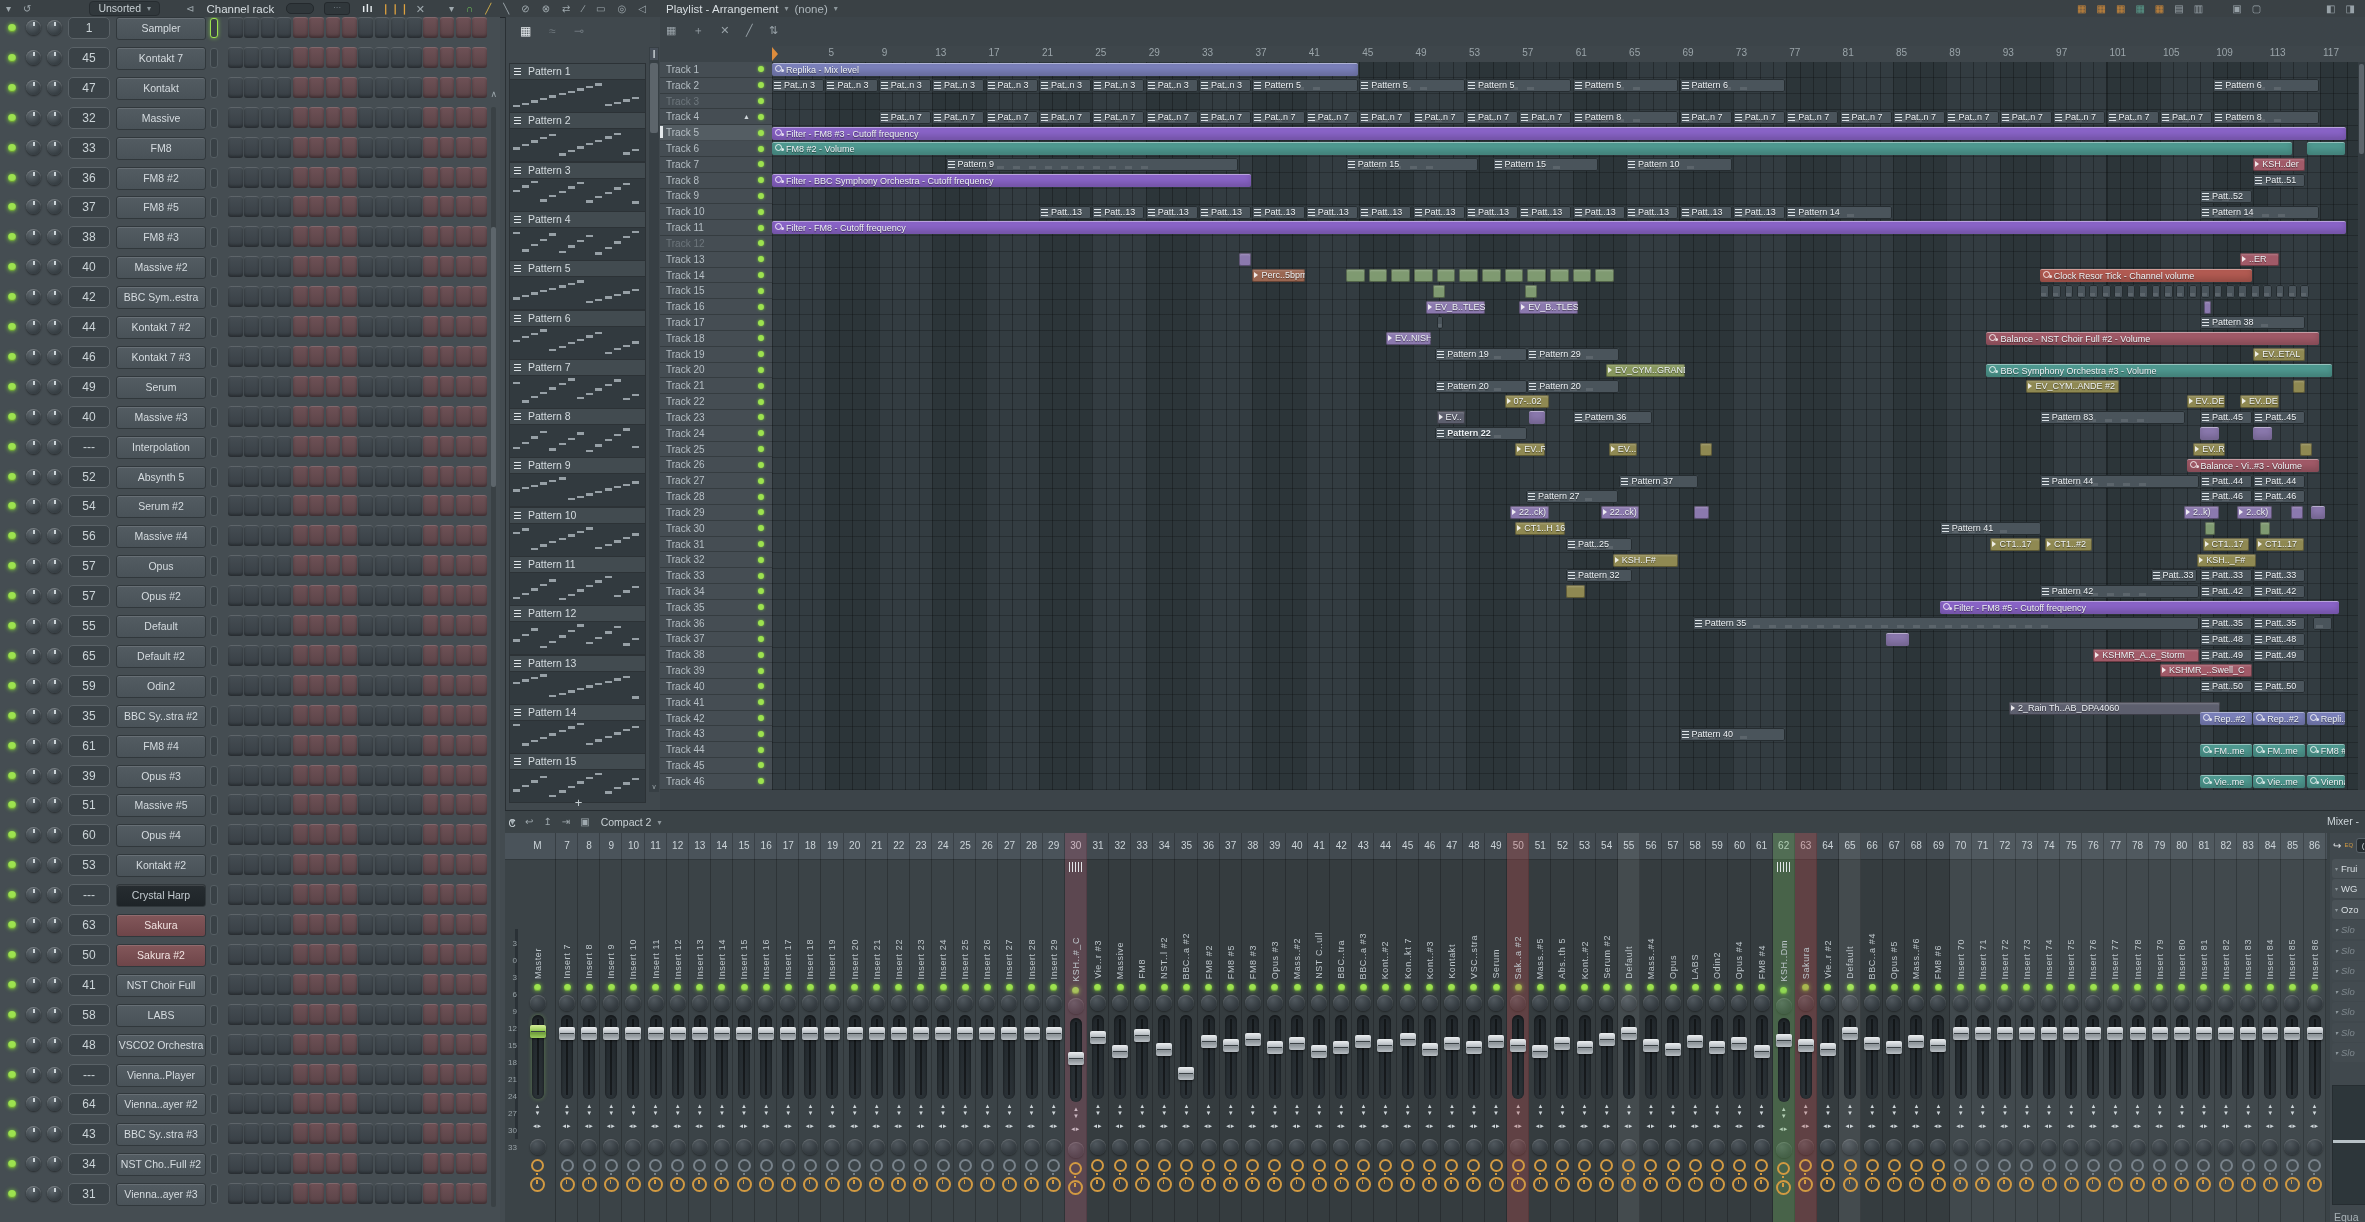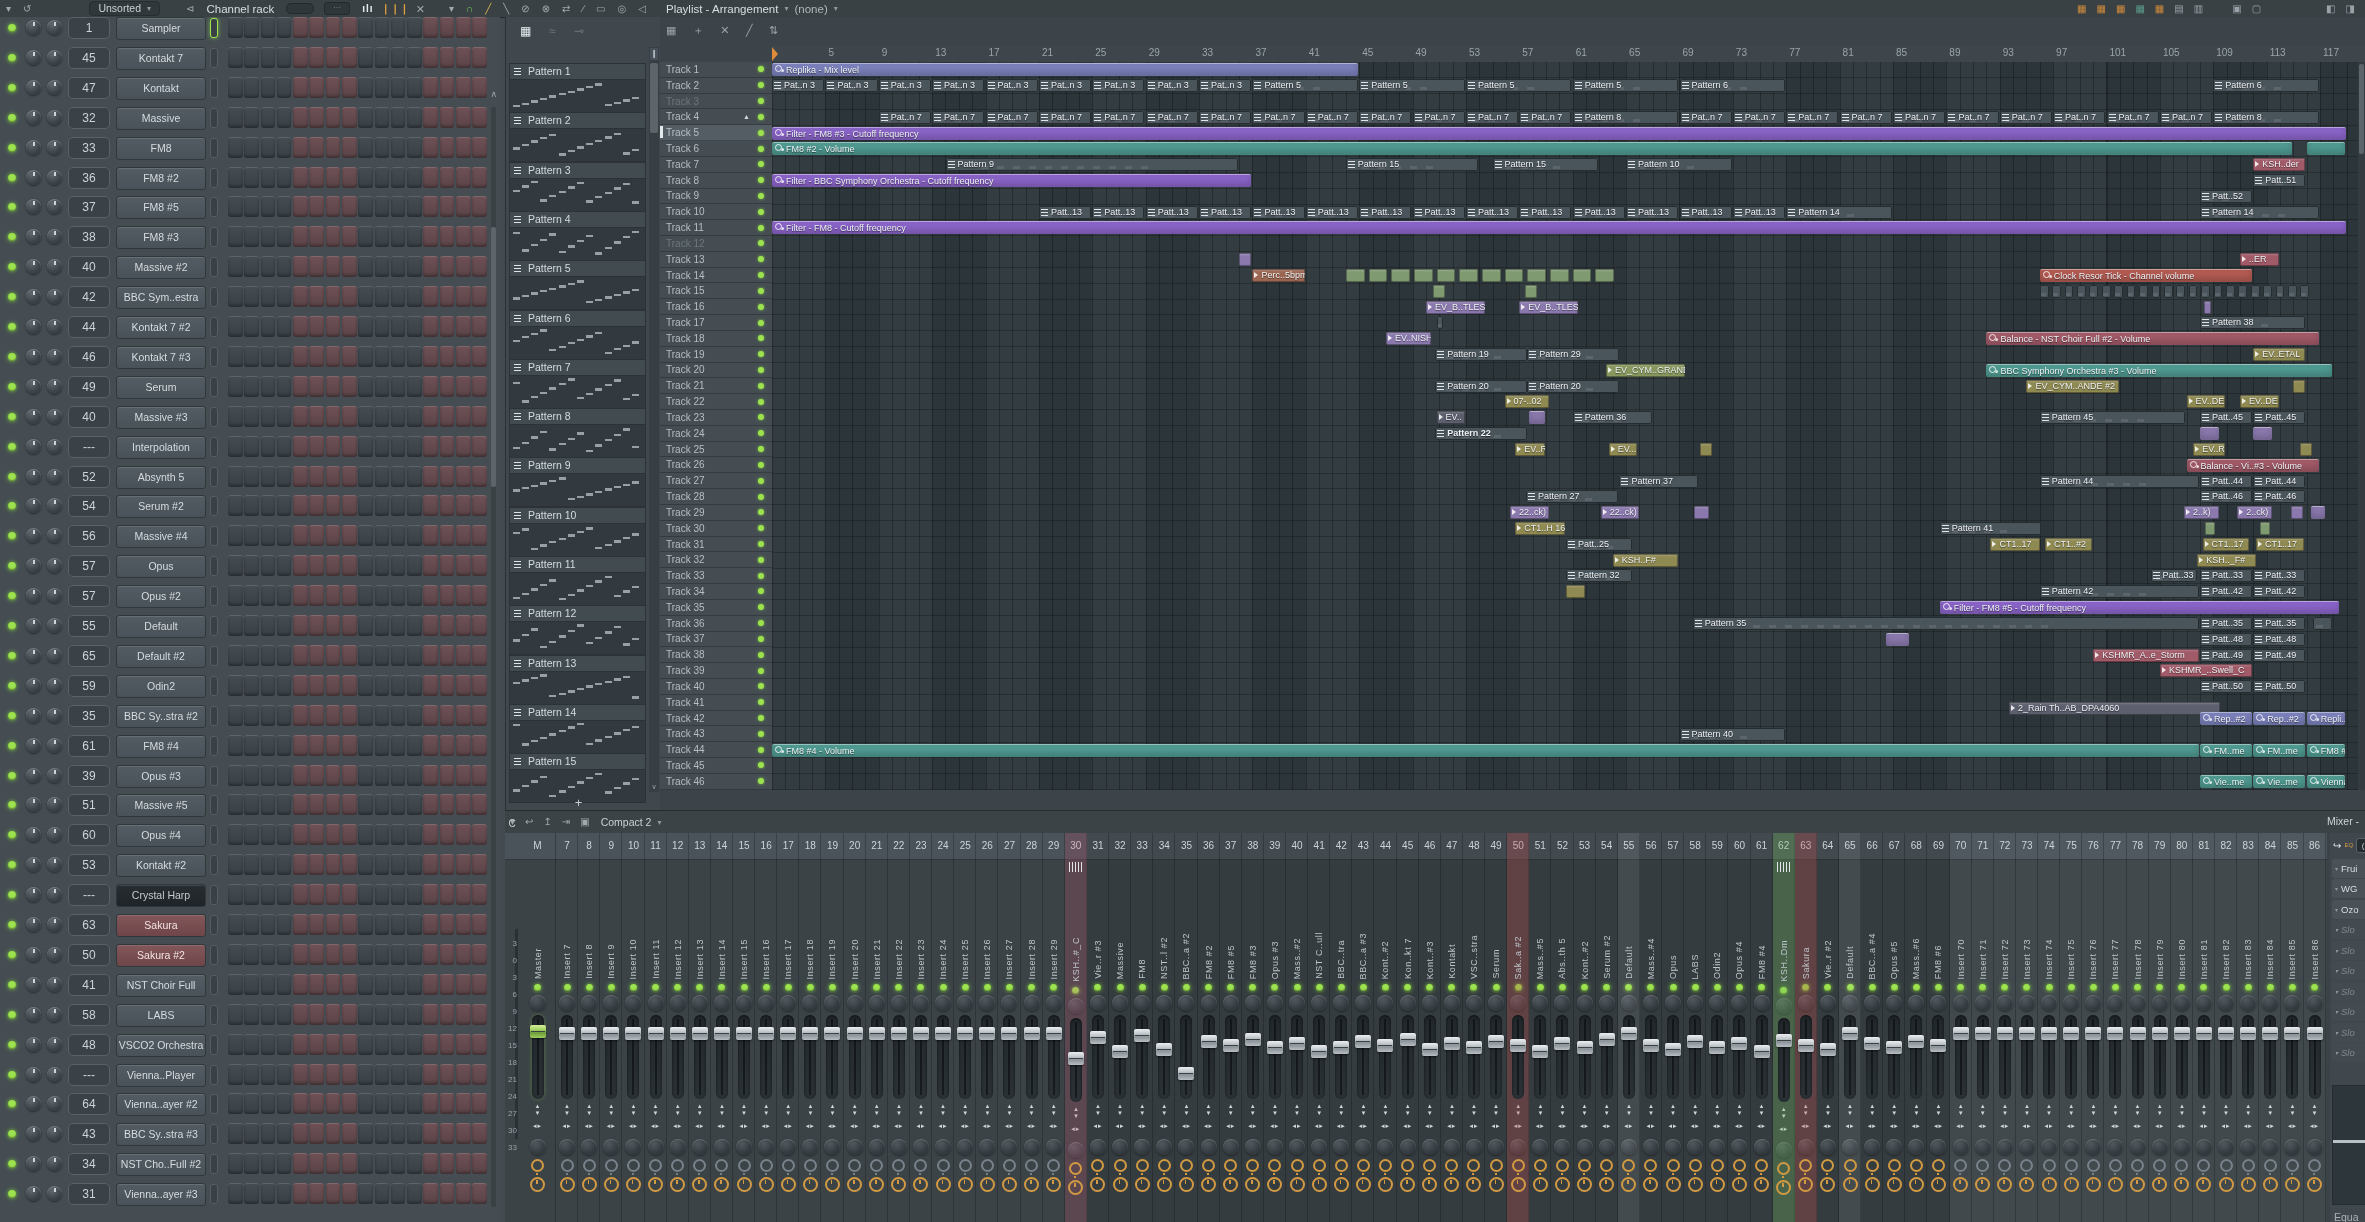--- a/index.html
+++ b/index.html
@@ -1946,21 +1946,21 @@
         <div class="clip cp" style="left:663.2px;top:317.6px;width:92.2px;"><span class="icp"></span><span>Pattern 20</span></div>
         <div class="clip cp" style="left:755.3px;top:317.6px;width:92.2px;"><span class="icp"></span><span>Pattern 20</span></div>
         <div class="clip cw" style="left:1254.4px;top:317.6px;width:92.2px;background-color:#8f8952;"><span class="icw"></span><span>EV_CYM..ANDE #2</span></div>
         <div class="clip cw" style="left:1521.3px;top:317.6px;width:12.1px;background-color:#8f8952;"></div>
         <div class="clip cw" style="left:732.6px;top:333.4px;width:44.2px;background-color:#8f8952;"><span class="icw"></span><span>07-..02</span></div>
         <div class="clip cw" style="left:1414.6px;top:333.4px;width:38.8px;background-color:#8f8952;"><span class="icw"></span><span>EV..DE</span></div>
         <div class="clip cw" style="left:1468.0px;top:333.4px;width:38.8px;background-color:#8f8952;"><span class="icw"></span><span>EV..DE</span></div>
         <div class="clip cw" style="left:664.6px;top:349.2px;width:28.2px;background-color:#5d5f6e;"><span class="icw"></span><span>EV..</span></div>
         <div class="clip ca" style="left:756.7px;top:349.2px;width:16.1px;background-color:#8b79ae;"></div>
         <div class="clip cp" style="left:800.7px;top:349.2px;width:78.9px;"><span class="icp"></span><span>Pattern 36</span></div>
-        <div class="clip cp" style="left:1267.8px;top:349.2px;width:145.6px;"><span class="icp"></span><span>Pattern 45</span></div>
+        <div class="clip cp" style="left:1267.8px;top:349.2px;width:145.6px;"><span class="icp"></span><span>Pattern 83</span></div>
         <div class="clip cp" style="left:1427.9px;top:349.2px;width:52.2px;"><span class="icp"></span><span>Patt..45</span></div>
         <div class="clip cp" style="left:1481.3px;top:349.2px;width:52.2px;"><span class="icp"></span><span>Patt..45</span></div>
         <div class="clip cp" style="left:663.2px;top:365.1px;width:92.2px;font-weight:bold;"><span class="icp"></span><span>Pattern 22</span></div>
         <div class="clip ca" style="left:1427.9px;top:365.1px;width:18.8px;background-color:#8b79ae;"></div>
         <div class="clip ca" style="left:1481.3px;top:365.1px;width:18.8px;background-color:#8b79ae;"></div>
         <div class="clip cw" style="left:743.3px;top:380.9px;width:29.5px;background-color:#8f8952;"><span class="icw"></span><span>EV..R</span></div>
         <div class="clip cw" style="left:836.7px;top:380.9px;width:28.2px;background-color:#8f8952;"><span class="icw"></span><span>EV...</span></div>
         <div class="clip cw" style="left:927.5px;top:380.9px;width:12.1px;background-color:#8f8952;"></div>
         <div class="clip cw" style="left:1421.2px;top:380.9px;width:32.2px;background-color:#8f8952;"><span class="icw"></span><span>EV..R</span></div>
         <div class="clip cw" style="left:1528.0px;top:380.9px;width:12.1px;background-color:#8f8952;"></div>
@@ -2010,21 +2010,20 @@
         <div class="clip cp" style="left:1427.9px;top:586.5px;width:52.2px;"><span class="icp"></span><span>Patt..49</span></div>
         <div class="clip cp" style="left:1481.3px;top:586.5px;width:52.2px;"><span class="icp"></span><span>Patt..49</span></div>
         <div class="clip cw" style="left:1387.9px;top:602.4px;width:92.2px;background-color:#a15a68;"><span class="icw"></span><span>KSHMR_..Swell_C</span></div>
         <div class="clip cp" style="left:1427.9px;top:618.2px;width:52.2px;"><span class="icp"></span><span>Patt..50</span></div>
         <div class="clip cp" style="left:1481.3px;top:618.2px;width:52.2px;"><span class="icp"></span><span>Patt..50</span></div>
         <div class="clip cw" style="left:1237.1px;top:640px;width:211px;background-color:#5d5f6e;"><span class="icw"></span><span>2_Rain Th..AB_DPA4060</span></div>
         <div class="clip ca" style="left:1427.9px;top:649.8px;width:52.2px;background-color:#7b81bb;"><span class="ica"></span><span>Rep..#2</span></div>
         <div class="clip ca" style="left:1481.3px;top:649.8px;width:52.2px;background-color:#7b81bb;"><span class="ica"></span><span>Rep..#2</span></div>
         <div class="clip ca" style="left:1534.7px;top:649.8px;width:38.8px;background-color:#7b81bb;"><span class="ica"></span><span>Repli..el</span></div>
         <div class="clip cp" style="left:907.5px;top:665.6px;width:105.6px;"><span class="icp"></span><span>Pattern 40</span></div>
-        <div class="clip ca" style="left:0.0px;top:681.5px;width:1426.7px;background-color:#4f9a91;"><span class="ica"></span><span>FM8 #4 - Volume</span></div>
         <div class="clip ca" style="left:1427.9px;top:681.5px;width:52.2px;background-color:#4f9a91;"><span class="ica"></span><span>FM..me</span></div>
         <div class="clip ca" style="left:1481.3px;top:681.5px;width:52.2px;background-color:#4f9a91;"><span class="ica"></span><span>FM..me</span></div>
         <div class="clip ca" style="left:1534.7px;top:681.5px;width:38.8px;background-color:#4f9a91;"><span class="ica"></span><span>FM8 #4 -</span></div>
         <div class="clip ca" style="left:1427.9px;top:713.1px;width:52.2px;background-color:#4f9a91;"><span class="ica"></span><span>Vie..me</span></div>
         <div class="clip ca" style="left:1481.3px;top:713.1px;width:52.2px;background-color:#4f9a91;"><span class="ica"></span><span>Vie..me</span></div>
         <div class="clip ca" style="left:1534.7px;top:713.1px;width:38.8px;background-color:#4f9a91;"><span class="ica"></span><span>Vienna Sy</span></div>
       </div>
     <div id="plscroll">
         <i></i>
       </div>

